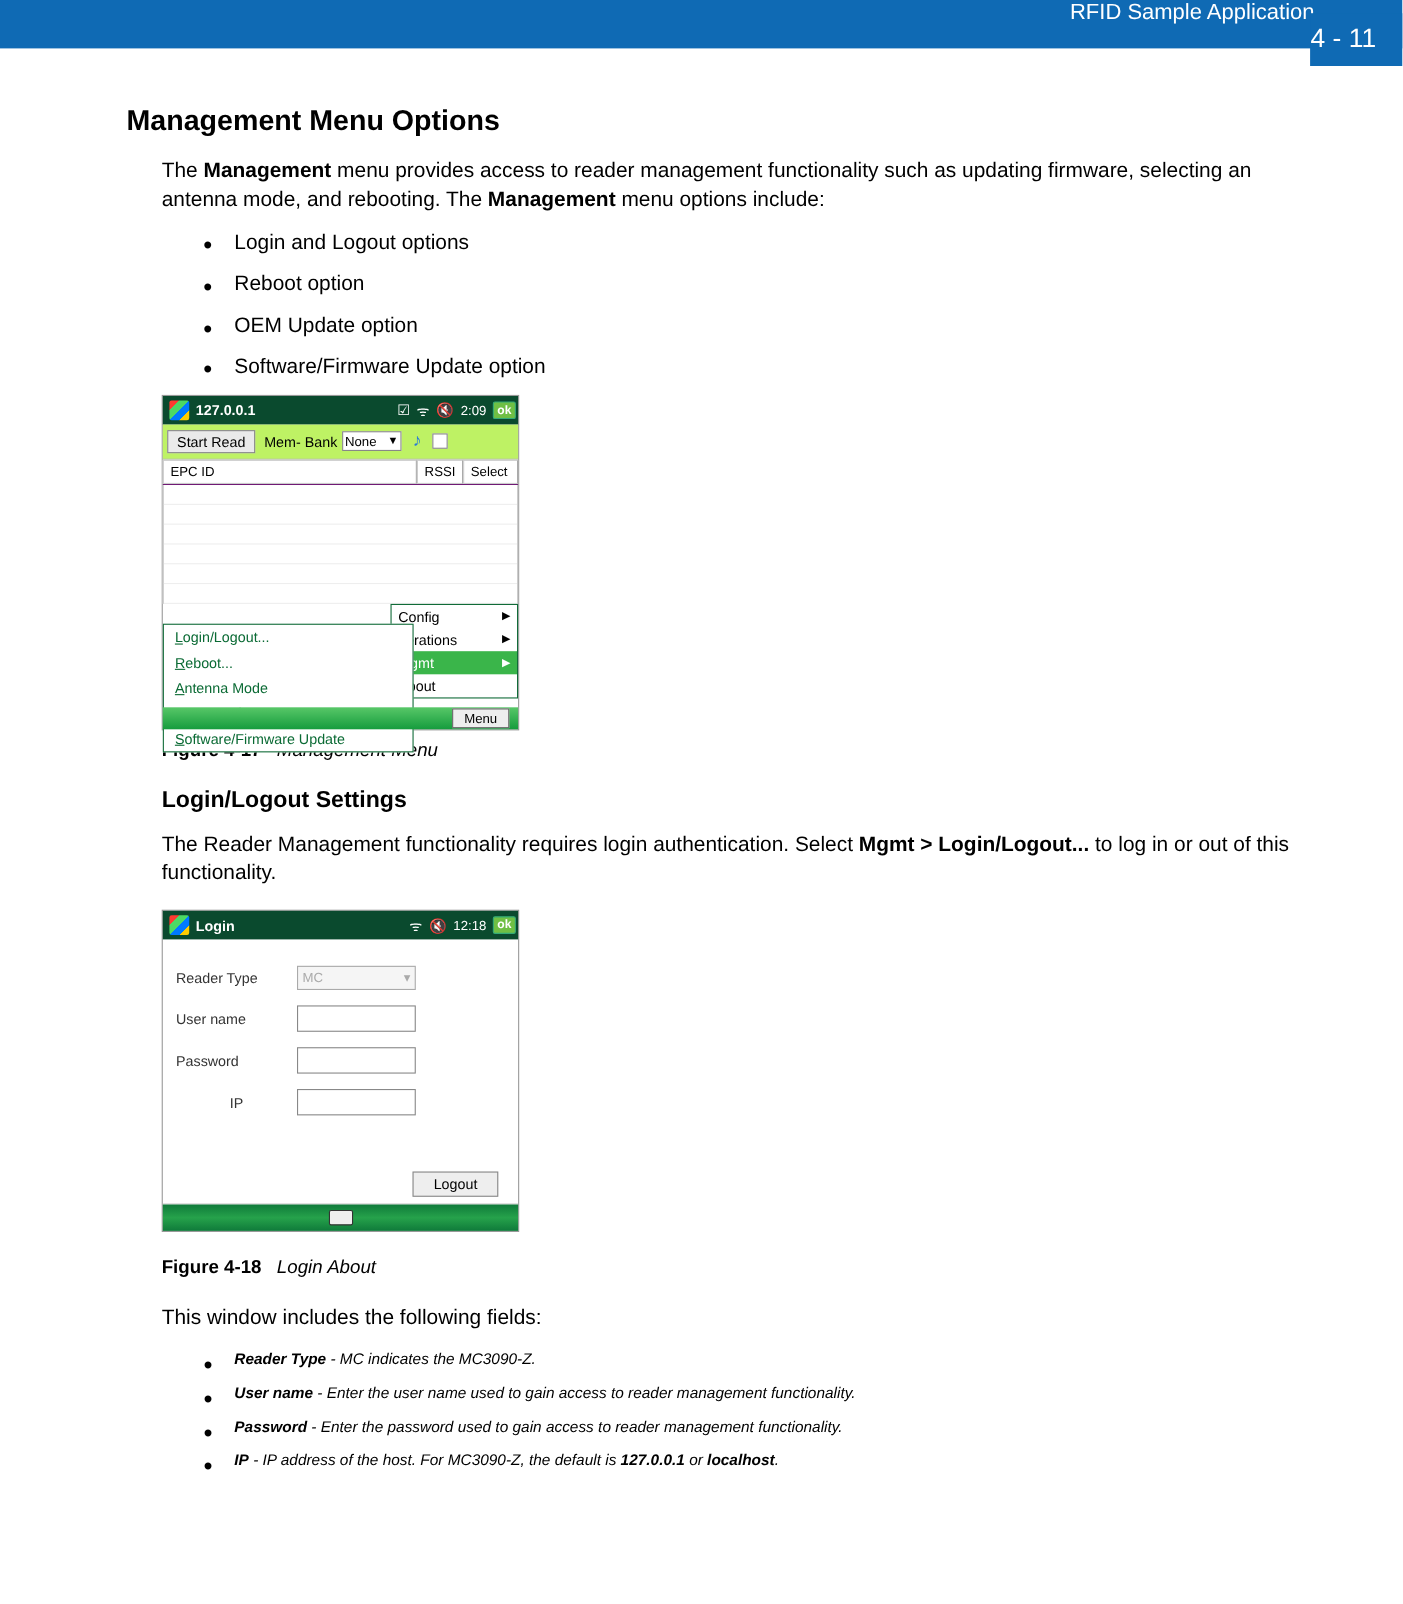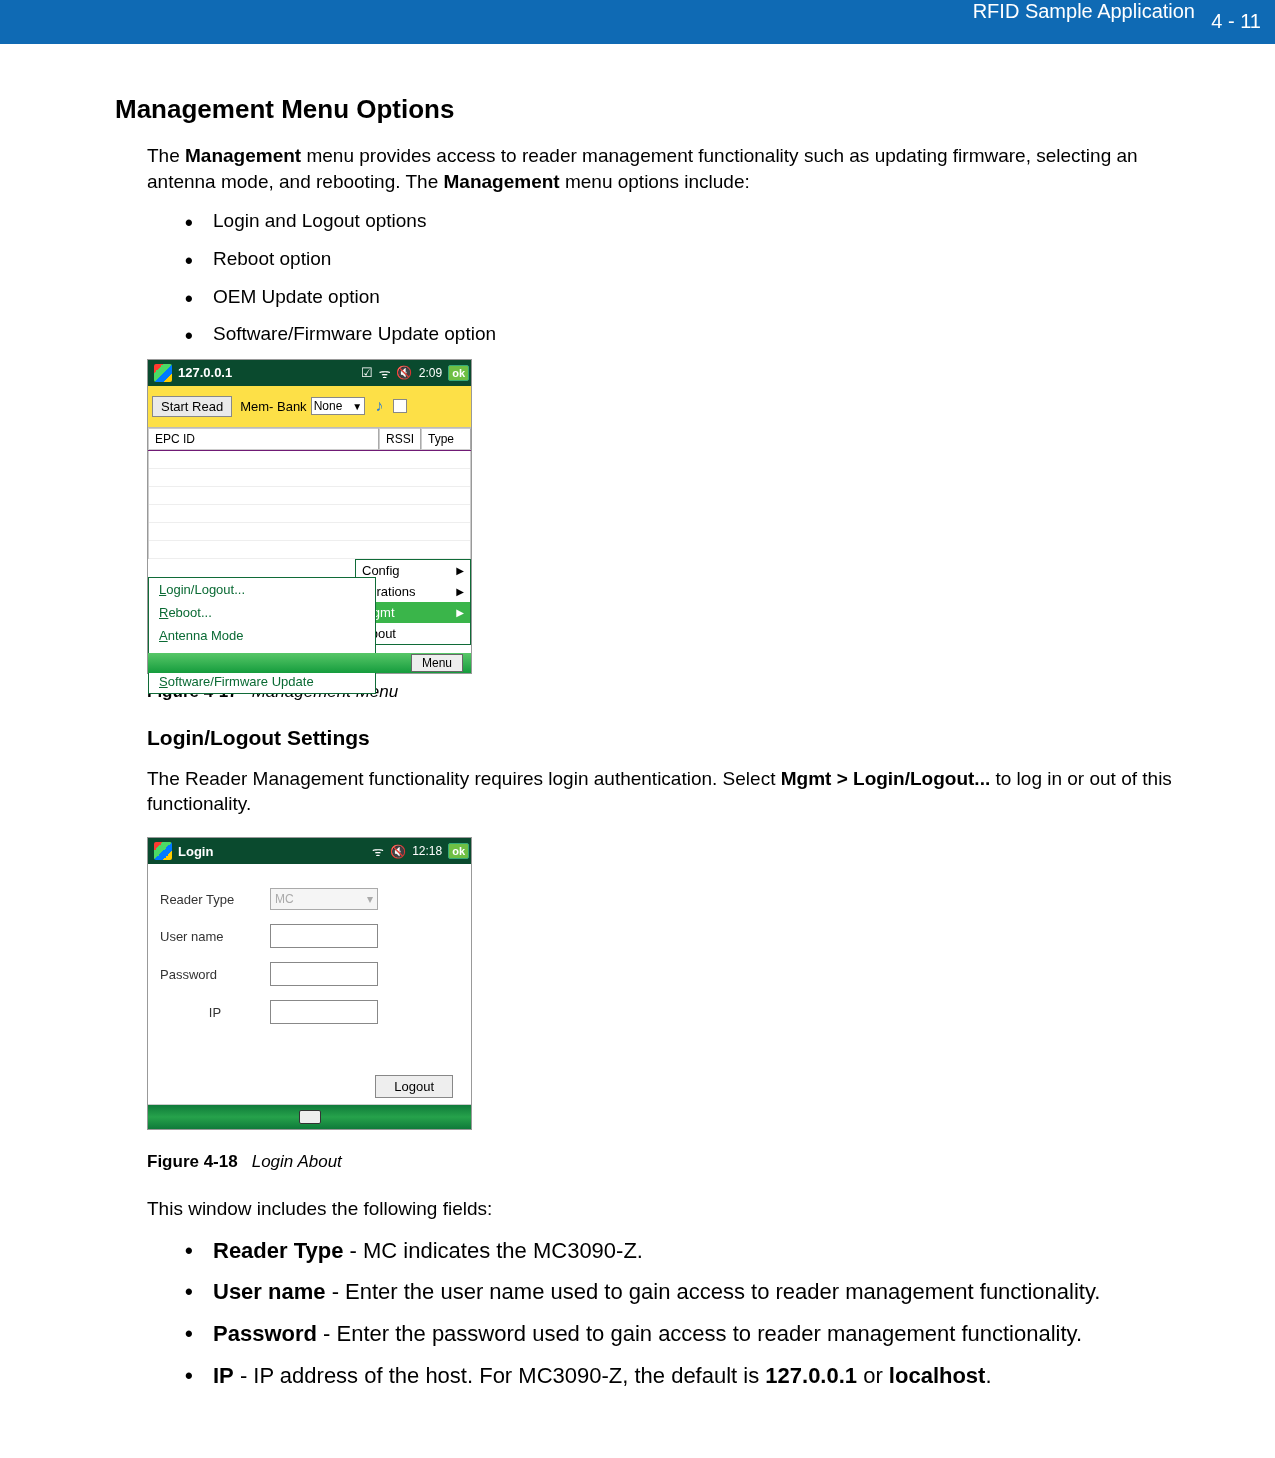--- a/index.html
+++ b/index.html
@@ -1,46 +1,46 @@
 <!DOCTYPE html>
 <html><head>
 <meta charset="utf-8">
 <style>
   * { box-sizing: border-box; margin: 0; padding: 0; }
   body { font-family: Arial, Helvetica, sans-serif; color: #000; background: #fff; width: 1275px; }
   .page { width: 1275px; }
   .header-bar { background: #0f6ab4; height: 44px; position: relative; }
   .header-text { position: absolute; right: 80px; top: 0; color: #fff; font-size: 20px; }
-  .header-page { position: absolute; right: 0; top: 0; background: #0f6ab4; color: #fff; padding: 10px 14px 10px 0; font-size: 20px; }
+  .header-page { position: absolute; right: 0; top: 12px; background: #0f6ab4; color: #fff; padding: 10px 24px 10px 0; font-size: 24px; }
   .content { padding: 50px 90px 0 115px; }
   h1.section-head { font-size: 26px; font-weight: bold; margin-bottom: 18px; font-family: Arial, Helvetica, sans-serif; }
   .body-text { font-size: 19px; line-height: 1.35; margin: 0 0 14px 32px; }
   .bold { font-weight: bold; }
   ul.bullets { list-style: none; margin: 0 0 10px 70px; }
   ul.bullets > li { font-size: 19px; line-height: 1.35; margin-bottom: 12px; position: relative; padding-left: 28px; }
   ul.bullets > li::before { content: "•"; position: absolute; left: 0; font-size: 22px; font-weight: bold; }
   .figure-caption { font-size: 17px; margin: 8px 0 24px 32px; }
   .figure-caption .fig-no { font-weight: bold; margin-right: 14px; }
   .figure-caption .fig-title { font-style: italic; }
   h2.subsection-head { font-size: 21px; font-weight: bold; margin: 0 0 16px 32px; }
   .field-list { list-style: none; margin: 0 0 10px 70px; }
-  .field-list > li { font-size: 22px; line-height: 1.35; margin-bottom: 12px; position: relative; padding-left: 28px; }
+  .field-list > li { font-size: 14px; line-height: 1.35; margin-bottom: 12px; position: relative; padding-left: 28px; font-style: italic; }
   .field-list > li::before { content: "•"; position: absolute; left: 0; font-size: 22px; font-weight: bold; }
 
   
   .shot { margin-left: 32px; border: 1px solid #999; }
   .shot1 { width: 325px; background: #fff; }
   .titlebar { background: #0a4a2e; height: 26px; display: flex; align-items: center; color: #fff; font-size: 13px; padding: 0 2px; }
   .titlebar .win-icon { width: 18px; height: 18px; margin: 0 6px 0 4px; background: linear-gradient(135deg,#ff3b30 0 25%, #4cd964 25% 50%, #007aff 50% 75%, #ffcc00 75% 100%); border-radius: 2px; }
   .titlebar .title-text { flex: 0 0 auto; font-weight: bold; }
   .titlebar .spacer { flex: 1; }
   .titlebar .tray { display: flex; align-items: center; gap: 6px; font-size: 12px; }
   .titlebar .tray .glyph { font-size: 13px; }
   .okbtn { background: #6fbf44; color: #fff; font-size: 11px; font-weight: bold; padding: 1px 3px; border: 1px solid #3a7; border-radius: 2px; }
-  .toolbar { display: flex; align-items: center; height: 42px; border-bottom: 1px solid #bbb; font-size: 13px; background: #fde047; }
+  .toolbar { display: flex; align-items: center; height: 32px; border-bottom: 1px solid #bbb; font-size: 13px; background: #bef264; }
   .toolbar .startbtn { border: 1px solid #888; background: #eaeaea; padding: 2px 8px; margin: 2px 4px; }
   .toolbar .label { margin: 0 4px; }
   .toolbar .dropdown { border: 1px solid #888; background: #fff; padding: 1px 2px; display: inline-flex; align-items: center; font-size: 12px; margin-right: 6px; }
   .toolbar .dropdown .arrow { margin-left: 10px; font-size: 10px; }
   .toolbar .note-icon { color: #2a7bd6; font-size: 16px; margin: 0 4px; }
   .toolbar .chk { width: 14px; height: 14px; border: 1px solid #888; background: #fff; display: inline-block; margin-left: 6px; }
   .tablehdr { display: flex; font-size: 12px; border-bottom: 1px solid #701a75; background: #fff; }
   .tablehdr > div { border: 1px solid #ccc; border-right: 1px solid #aaa; padding: 3px 6px; }
   .col-epc { flex: 1; }
   .col-rssi { width: 42px; }
@@ -114,21 +114,21 @@
         <span class="dropdown">
           <span>None</span>
           <span class="arrow">▼</span>
         </span>
         <span class="note-icon">♪</span>
         <span class="chk"></span>
       </div>
       <div class="tablehdr">
         <div class="col-epc">EPC ID</div>
         <div class="col-rssi">RSSI</div>
-        <div class="col-count">Type</div>
+        <div class="col-count">Select</div>
       </div>
       <div class="emptyrows">
         <div class="row"></div>
           <div class="row"></div>
           <div class="row"></div>
           <div class="row"></div>
           <div class="row"></div>
           <div class="row"></div>
       </div>
       <div class="popup-area">

